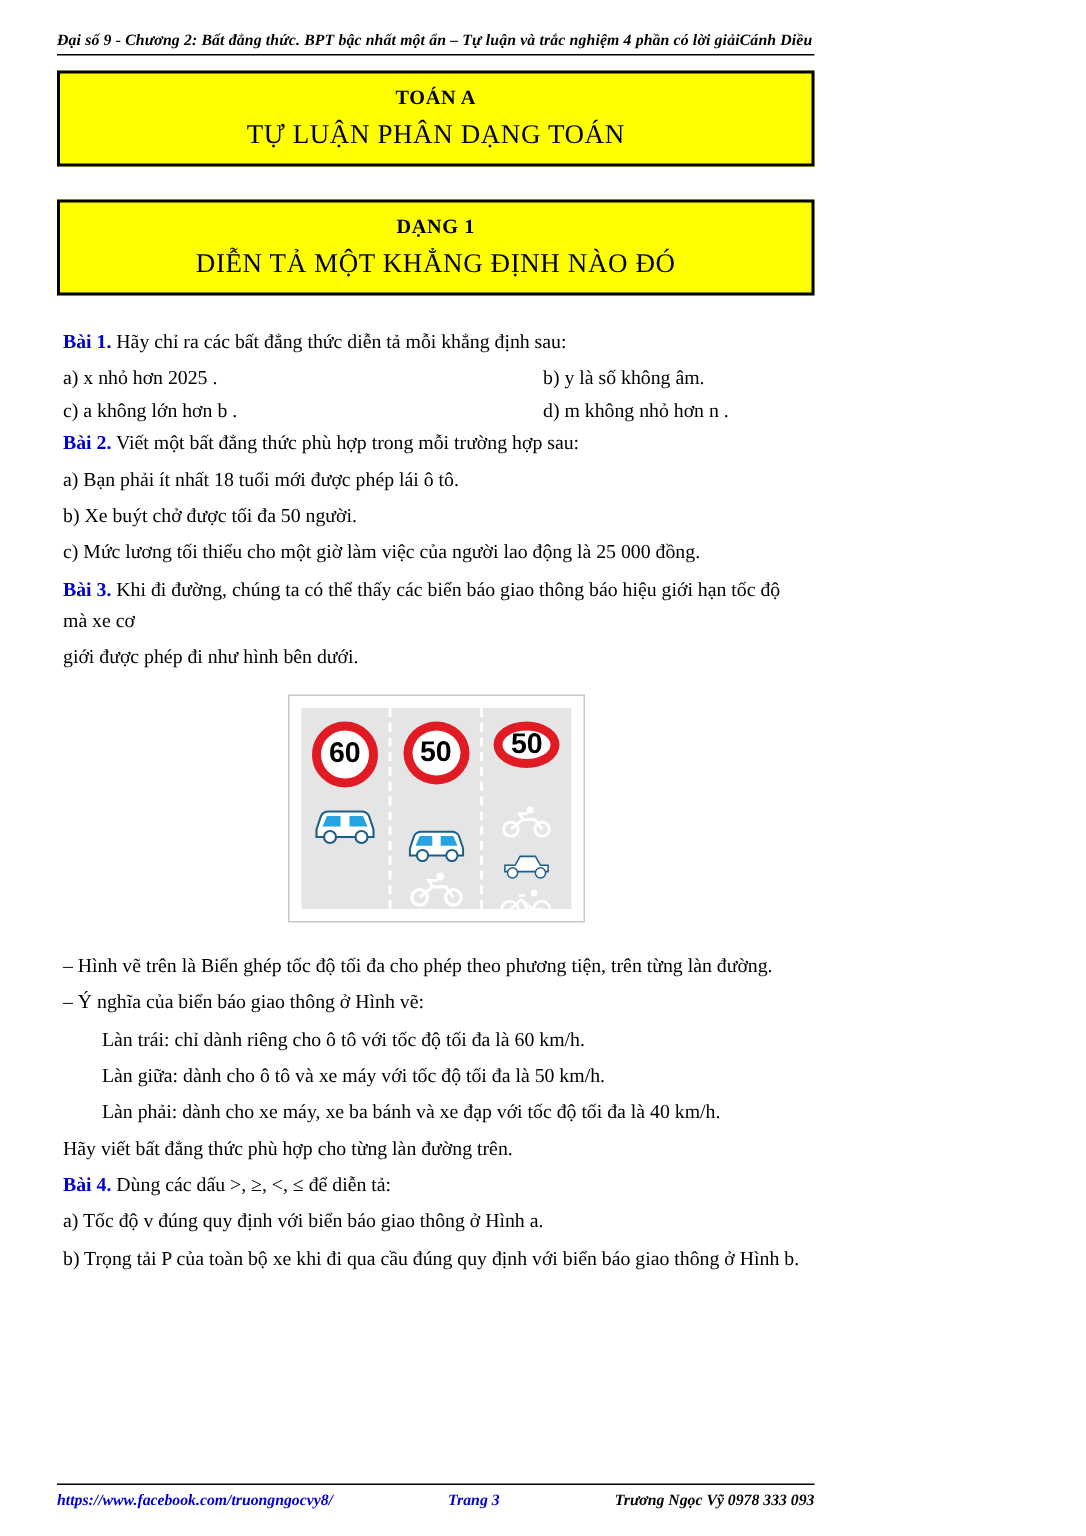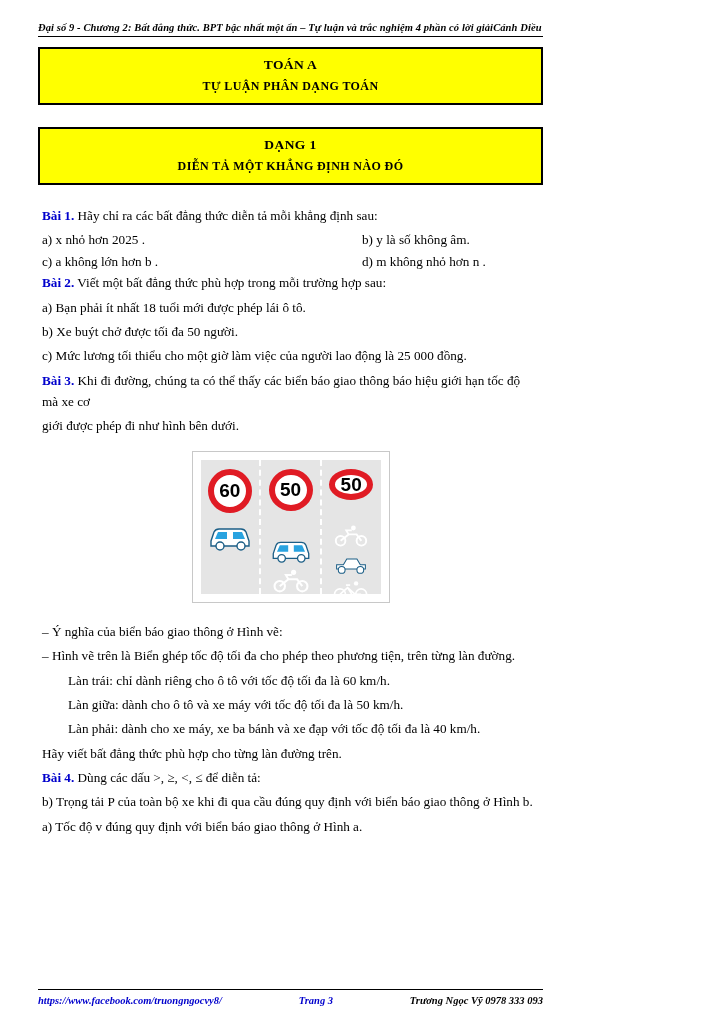--- a/index.html
+++ b/index.html
@@ -49,22 +49,22 @@
     padding: 8px 0 9px 0;
     margin-bottom: 16px;
   }
   .banner .line1 {
     font-weight: bold;
     font-size: 13.5px;
     letter-spacing: 0.4px;
     margin-bottom: 6px;
   }
   .banner .line2 {
-    font-weight: bold;
-    font-size: 12px;
+    font-weight: normal;
+    font-size: 18px;
     letter-spacing: 0.4px;
   }
   .banner.second { margin-top: 22px; margin-bottom: 20px;}
 
   
   .body {
     font-size: 13.2px;
     line-height: 1.62;
     padding: 0 4px;
   }
@@ -263,33 +263,33 @@
                 <path d="M17 6 L22 6" stroke="#ffffff" stroke-width="2"></path>
                 <circle cx="29" cy="4" r="2.6" fill="#ffffff"></circle>
               </svg>
             </div>
           </div>
 
         </div>
       </div>
     </div>
 
+    <p class="p">– Hình vẽ trên là Biển ghép tốc độ tối đa cho phép theo phương tiện, trên từng làn đường.</p>
     <p class="p">– Ý nghĩa của biển báo giao thông ở Hình vẽ:</p>
-    <p class="p">– Hình vẽ trên là Biển ghép tốc độ tối đa cho phép theo phương tiện, trên từng làn đường.</p>
     <p class="p indent">Làn trái: chỉ dành riêng cho ô tô với tốc độ tối đa là 60 km/h.</p>
     <p class="p indent">Làn giữa: dành cho ô tô và xe máy với tốc độ tối đa là 50 km/h.</p>
     <p class="p indent">Làn phải: dành cho xe máy, xe ba bánh và xe đạp với tốc độ tối đa là 40 km/h.</p>
     <p class="p">Hãy viết bất đẳng thức phù hợp cho từng làn đường trên.</p>
 
     <p class="p">
       <span class="blue">Bài 4.</span>
       <span>Dùng các dấu &gt;,  ≥,  &lt;,  ≤ để diễn tả:</span>
     </p>
+    <p class="p">a) Tốc độ  v  đúng quy định với biển báo giao thông ở Hình a.</p>
     <p class="p">b) Trọng tải  P  của toàn bộ xe khi đi qua cầu đúng quy định với biển báo giao thông ở Hình b.</p>
-    <p class="p">a) Tốc độ  v  đúng quy định với biển báo giao thông ở Hình a.</p>
 
   </div>
 
   <div class="footer">
     <div class="footer-rule"></div>
     <div class="footer-row">
       <div class="footer-left">https://www.facebook.com/truongngocvy8/</div>
       <div class="footer-center">Trang 3</div>
       <div class="footer-right">Trương Ngọc Vỹ  0978 333 093</div>
     </div>

